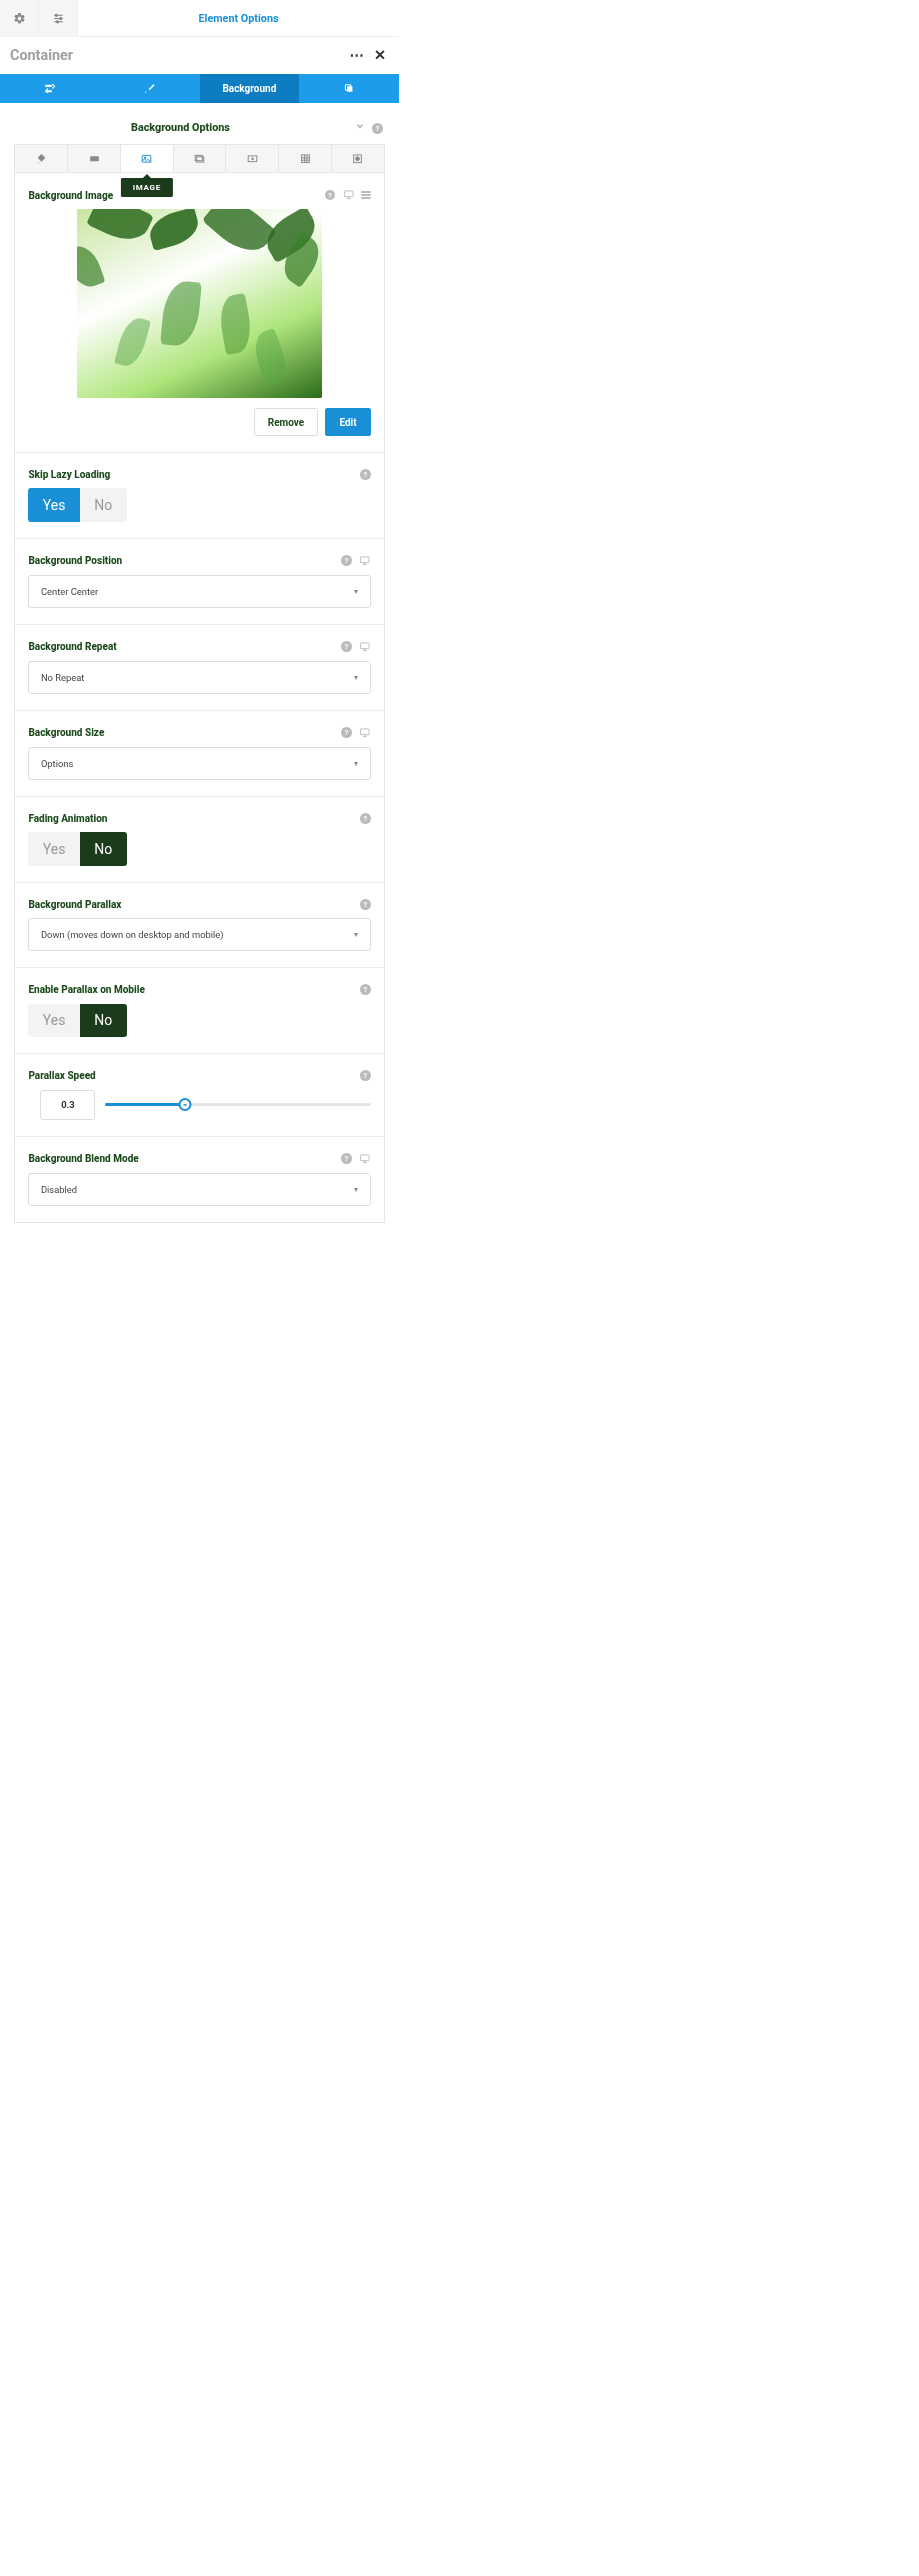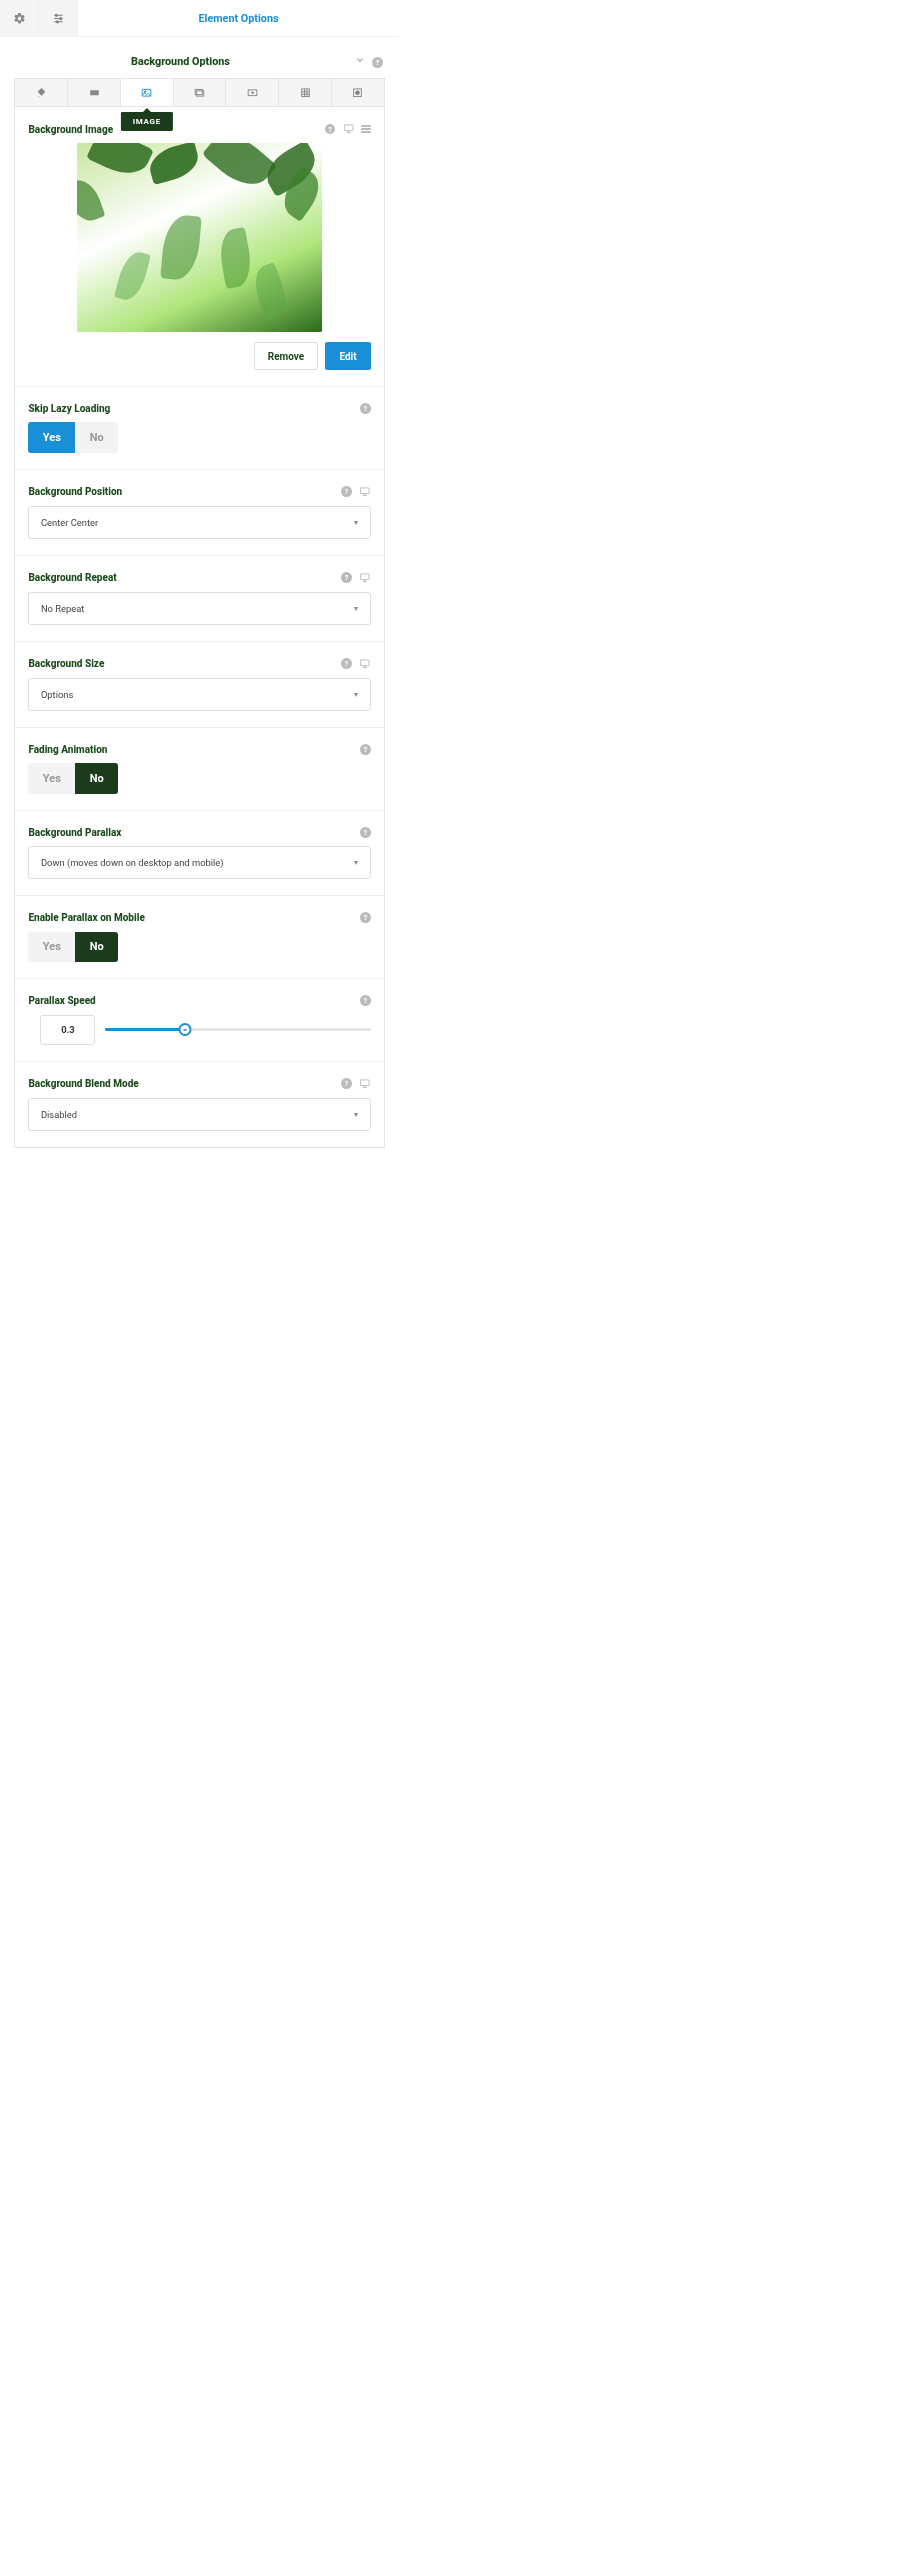--- a/index.html
+++ b/index.html
@@ -32,21 +32,21 @@
 .field-row { display: flex; align-items: center; margin-bottom: 8.6px; }
 .field-label { font-size: 10px; font-weight: 800; color: #1c4a1c; flex: 1; }
 .field-ic { color: #bbb; margin-left: 7.2px; cursor: pointer; display: flex; align-items: center; }
 .field-ic svg { width: 11.5px; height: 11.5px; }
 .preview { width: 245px; height: 189px; margin: 0 auto; background: linear-gradient(155deg, #c8e6a0 0%, #fff 38%, #aee57a 70%, #2a6b1a 100%); position: relative; overflow: hidden; border-radius: 1.4px; }
 .leaf { position: absolute; background: #2d6b1f; border-radius: 60% 10% 60% 10%; transform: rotate(var(--r)); width: var(--w); height: var(--h); top: var(--t); left: var(--l); opacity: var(--o); }
 .btn-row { display: flex; justify-content: flex-end; gap: 7.2px; margin-top: 10px; }
 .btn { border: 0.7px solid #ddd; background: #fff; color: #1c4a1c; font-weight: 700; padding: 7.2px 13px; border-radius: 2px; cursor: pointer; font-size: 10px; }
 .btn.primary { background: #198fd8; border-color: #198fd8; color: #fff; }
 .toggle { display: inline-flex; border-radius: 2.9px; overflow: hidden; }
-.toggle-btn { padding: 8.6px 14.4px; font-weight: 700; font-size: 11px; background: #f3f3f3; color: #999; cursor: pointer; border: none; }
+.toggle-btn { padding: 8.6px 14.4px; font-weight: 400; font-size: 14px; background: #f3f3f3; color: #999; cursor: pointer; border: none; }
 .toggle-btn.on { background: #198fd8; color: #fff; }
 .toggle-btn.dark { background: #1c3a1c; color: #fff; }
 .select { width: 100%; border: 0.7px solid #ddd; border-radius: 2.9px; padding: 10px 11.5px; font-size: 9.4px; color: #444; background: #fff; display: flex; align-items: center; cursor: pointer; }
 .select span:first-child { flex: 1; }
 .chev { color: #888; font-size: 8px; }
 .slider-row { display: flex; align-items: center; gap: 10px; margin-left: 12px; }
 .slider-val { border: 0.7px solid #ddd; border-radius: 2.9px; padding: 8.6px 11.5px; width: 55px; text-align: center; font-size: 9.4px; font-weight: 700; color: #333; }
 .slider { flex: 1; position: relative; height: 14.4px; }
 .track { position: absolute; top: 5.8px; left: 0; right: 0; height: 2.9px; background: #e5e5e5; border-radius: 1.4px; }
 .fill { position: absolute; top: 5.8px; left: 0; width: 30%; height: 2.9px; background: #198fd8; border-radius: 1.4px; }
@@ -72,21 +72,47 @@
           <line x1="4" y1="12" x2="20" y2="12"></line>
           <line x1="4" y1="18" x2="20" y2="18"></line>
           <circle cx="8" cy="6" r="2" fill="#888"></circle>
           <circle cx="16" cy="12" r="2" fill="#888"></circle>
           <circle cx="10" cy="18" r="2" fill="#888"></circle>
         </svg>
     </div>
     <div class="top-title">Element Options</div>
   </div>
 
-
+  <div class="header">
+    <div class="header-title">Container</div>
+    <div class="header-ic">⋯</div>
+    <div class="header-ic">✕</div>
+  </div>
+
+  <div class="tabs">
+    <div class="tab">
+      <svg viewBox="0 0 24 24">
+          <path d="M4 6h10v2H4zM4 16h10v2H4zM16 4l4 4-4 4M8 20l-4-4 4-4" stroke="#fff" stroke-width="2" fill="none"></path>
+        </svg>
+    </div>
+    <div class="tab">
+      <svg viewBox="0 0 24 24">
+          <path d="M7 17c-1 0-3 1-3 3 2 0 3-2 3-3zM20 4l-9 9 2 2 9-9z"></path>
+        </svg>
+    </div>
+    <div class="tab active">
+      <span>Background</span>
+    </div>
+    <div class="tab">
+      <svg viewBox="0 0 24 24">
+          <rect x="8" y="8" width="10" height="10" rx="1"></rect>
+          <rect x="5" y="5" width="10" height="10" rx="1" fill="none" stroke="#fff" stroke-width="2"></rect>
+        </svg>
+    </div>
+  </div>
 
   <div class="section-head">
     <div class="section-head-title">Background Options</div>
     <div class="ic"><svg width="10" height="10" viewBox="0 0 24 24" fill="none" stroke="#aaa" stroke-width="3">
           <polyline points="6 9 12 15 18 9"></polyline>
         </svg></div>
     <div class="ic"><span class="help-circle">?</span></div>
   </div>
 
   <div class="subtabs">

